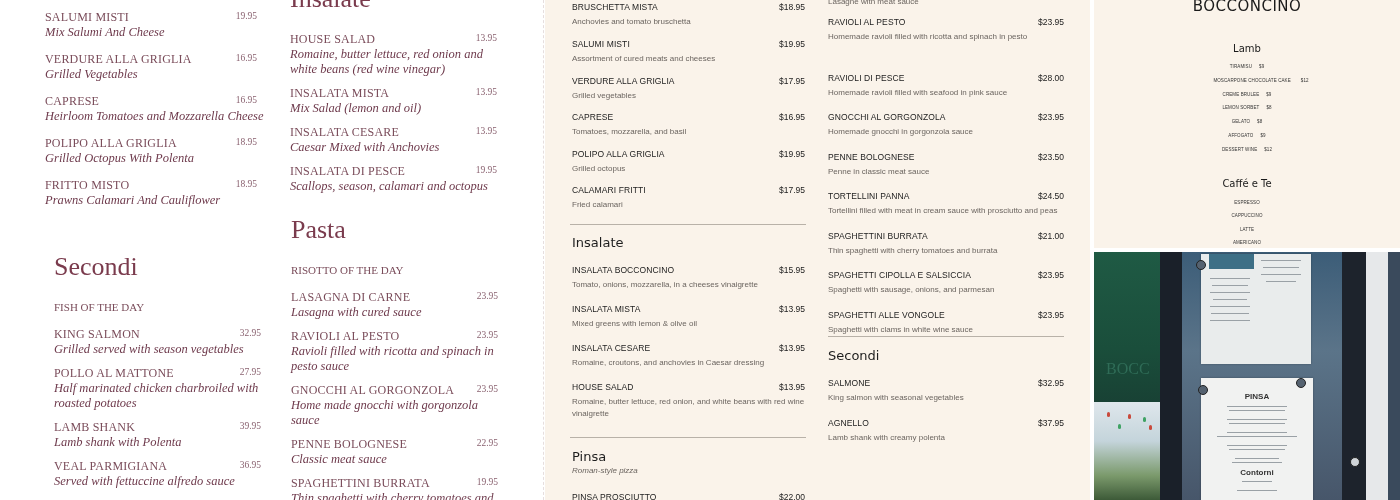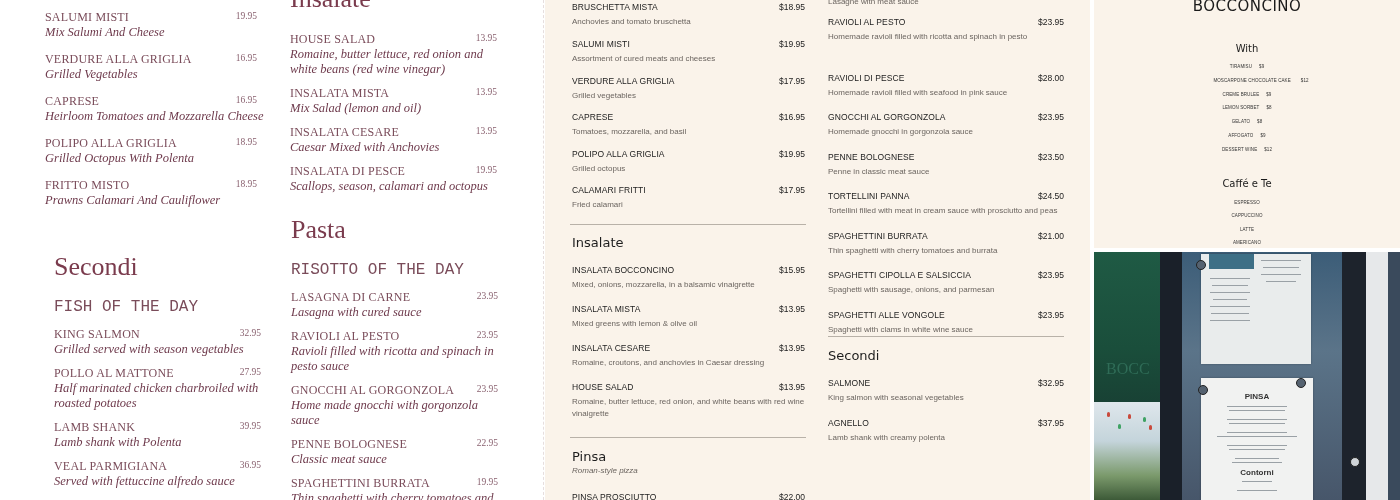--- a/index.html
+++ b/index.html
@@ -7,21 +7,21 @@
   body { position: relative; font-family: "Liberation Serif", serif; }
 
   
   .panel-a { position: absolute; left: 0; top: 0; width: 545px; height: 500px; background: #ffffff; overflow: hidden; }
   .a-col { position: absolute; }
   .a-item { position: relative; margin-bottom: 12px; }
   .a-name { font-family: "Liberation Serif", serif; font-size: 12px; color: #7a4c5a; letter-spacing: 0.2px; line-height: 15px; text-transform: uppercase; }
   .a-price { position: absolute; top: 1px; right: 0; font-family: "Liberation Serif", serif; font-size: 9.5px; color: #8a6270; }
   .a-desc { font-family: "Liberation Serif", serif; font-style: italic; font-size: 12.5px; color: #6e3a4c; line-height: 15px; }
   .a-heading { font-family: "Liberation Serif", serif; font-size: 26px; color: #7a3b4d; font-weight: normal; }
-  .a-plain { font-family: Liberation Mono, monospace; font-size: 16px; color: #7a4c5a; line-height: 15px; margin-bottom: 12px; }
+  .a-plain { font-family: Liberation Serif, serif; font-size: 11px; color: #7a4c5a; line-height: 15px; margin-bottom: 12px; }
   .a-divider { position: absolute; left: 543px; top: 0; width: 1px; height: 500px; border-left: 1px dashed #e6dede; }
 
   
   .panel-b { position: absolute; left: 545px; top: 0; width: 545px; height: 500px; background: #faf3ea; overflow: hidden; }
   .b-col { position: absolute; top: 0; }
   .b-item { position: relative; }
   .b-name { font-family: "Liberation Sans", sans-serif; font-size: 8.5px; color: #222222; letter-spacing: 0.1px; text-transform: uppercase; line-height: 12px; }
   .b-price { position: absolute; right: 0; top: 0; font-family: "Liberation Sans", sans-serif; font-size: 8.5px; color: #222222; line-height: 12px; }
   .b-desc { font-family: "Liberation Sans", sans-serif; font-size: 8px; color: #6b6560; line-height: 12px; margin-top: 3px; }
   .b-heading { font-family: "DejaVu Sans", sans-serif; font-size: 13px; color: #1e1e1e; font-weight: normal; }
@@ -207,21 +207,21 @@
       </div>
     </div>
 
     <div class="b-rule" style="position:absolute; top:224px; left:-2px; width:236px;"></div>
 
     <div style="position:absolute; top:235px; left:0; width:233px;">
       <div class="b-heading" style="margin-bottom:14px;">Insalate</div>
       <div class="b-item" style="height:39px;">
         <div class="b-name">INSALATA BOCCONCINO</div>
         <div class="b-price">$15.95</div>
-        <div class="b-desc">Mixed, onions, mozzarella, in a balsamic vinaigrette</div>
+        <div class="b-desc">Tomato, onions, mozzarella, in a cheeses vinaigrette</div>
       </div>
       <div class="b-item" style="height:39px;">
         <div class="b-name">INSALATA MISTA</div>
         <div class="b-price">$13.95</div>
         <div class="b-desc">Mixed greens with lemon &amp; olive oil</div>
       </div>
       <div class="b-item" style="height:39px;">
         <div class="b-name">INSALATA CESARE</div>
         <div class="b-price">$13.95</div>
         <div class="b-desc">Romaine, croutons, and anchovies in Caesar dressing</div>
@@ -304,21 +304,21 @@
         <div class="b-name">AGNELLO</div>
         <div class="b-price">$37.95</div>
         <div class="b-desc">Lamb shank with creamy polenta</div>
       </div>
     </div>
   </div>
 </div>
 
 <div class="panel-c">
   <div class="c-title">BOCCONCINO</div>
-  <div class="c-heading" style="top:43px;">With</div>
+  <div class="c-heading" style="top:43px;">Lamb</div>
 
   <div class="c-row" style="top:64px;">
     <span>TIRAMISU</span><span class="c-price">$9</span>
   </div>
   <div class="c-row" style="top:78px; left:28px;">
     <span>MOSCARPONE CHOCOLATE CAKE</span><span class="c-price" style="margin-left:10px;">$12</span>
   </div>
   <div class="c-row" style="top:92px;">
     <span>CREME BRULEE</span><span class="c-price">$9</span>
   </div>

